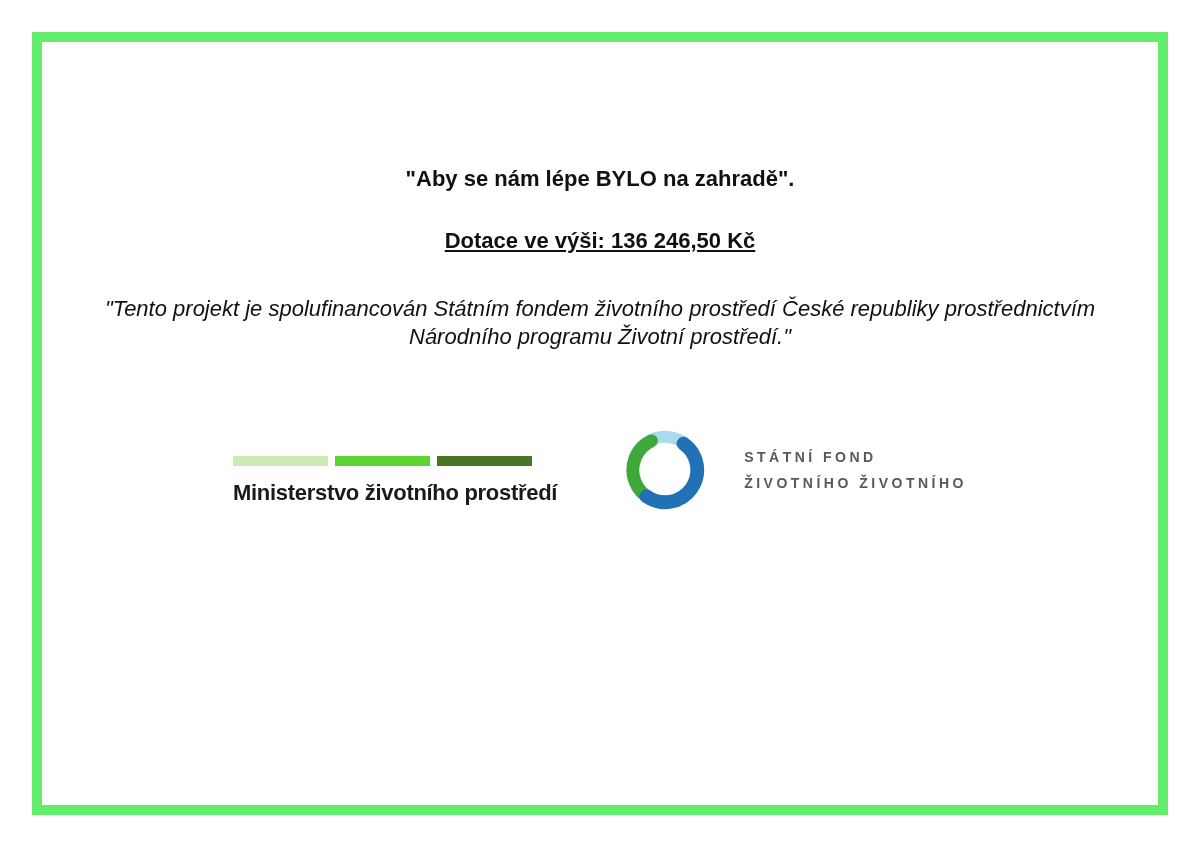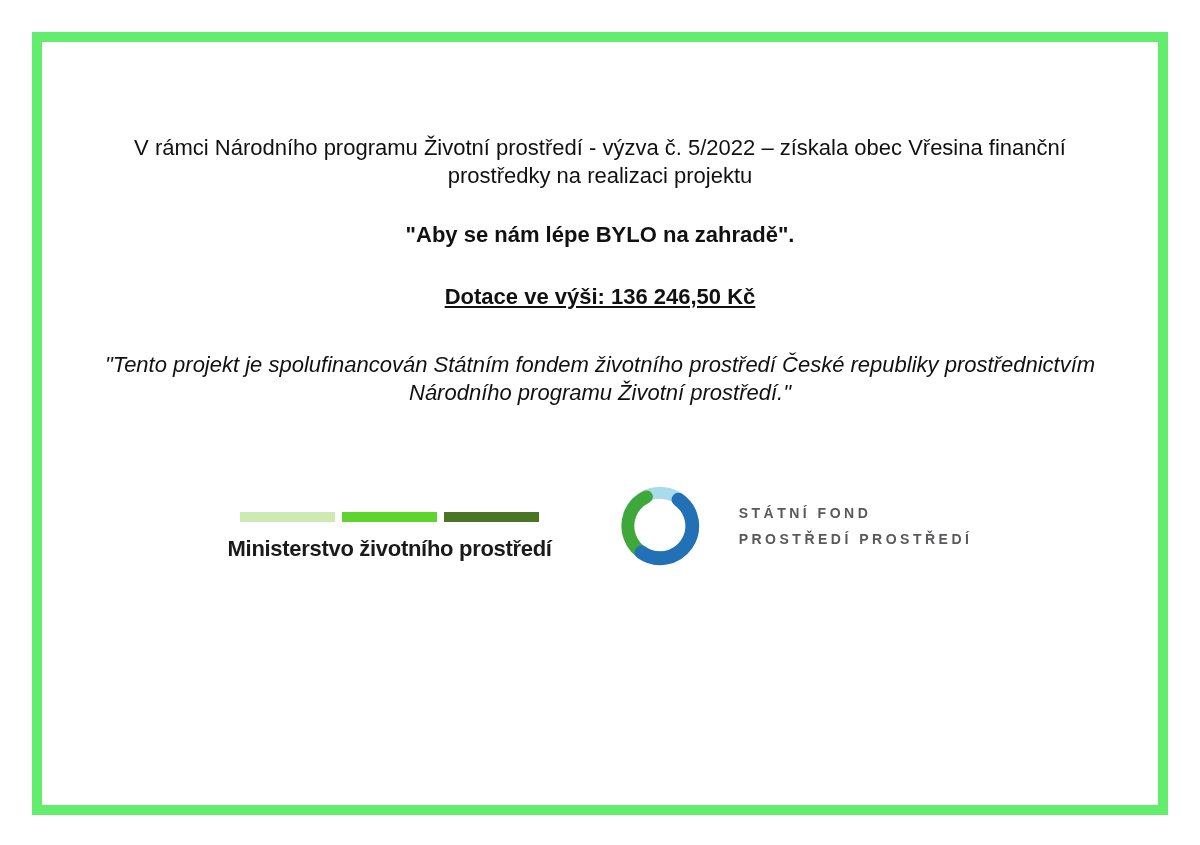--- a/index.html
+++ b/index.html
@@ -54,21 +54,20 @@
   .logo-row {
     margin-top: 70px;
     display: flex;
     justify-content: center;
     align-items: center;
     gap: 62px;
   }
   .mzp-logo {
     display: flex;
     flex-direction: column;
-    align-items: center;
     padding-top: 22px;
   }
   .mzp-bars {
     display: flex;
     gap: 7px;
     margin-bottom: 13px;
   }
   .mzp-bar {
     width: 95px;
     height: 10px;
@@ -97,21 +96,20 @@
   }
 </style>
 </head>
 <body>
 
 <div class="frame" style="border-color: rgb(99, 237, 109);"></div>
 
 <div class="content">
   <div class="text-col">
 
-    <p class="intro">V rámci Národního programu Životní prostředí - výzva č. 5/2022 – získala obec Vřesina finanční prostředky na realizaci projektu</p>
 
     <p class="project-title">"Aby se nám lépe BYLO na zahradě".</p>
 
 
     <p class="grant">Dotace ve výši: 136 246,50 Kč</p>
 
     <p class="quote">"Tento projekt je spolufinancován Státním fondem životního prostředí České republiky prostřednictvím Národního programu Životní prostředí."</p>
 
     <div class="logo-row">
 
@@ -125,19 +123,19 @@
       </div>
 
       <div class="sfzp-logo">
         <svg class="sfzp-mark" width="92" height="98" viewBox="0 0 100 100" aria-hidden="true">
           <path d="M 16.2 37.7 A 36 36 0 0 1 85.5 43.7" fill="none" stroke-width="13" stroke-linecap="round" style="stroke: rgb(169, 220, 234);"></path>
           <path d="M 35.2 18.3 A 35 35 0 0 0 59.1 83.8" fill="none" stroke-width="14" stroke-linecap="round" style="stroke: rgb(63, 168, 59);"></path>
           <path d="M 70.1 21.3 A 35 35 0 0 1 29.9 78.7" fill="none" stroke-width="15" stroke-linecap="round" style="stroke: rgb(34, 112, 181);"></path>
         </svg>
         <div class="sfzp-text" style="color: rgb(88, 89, 91);">
           <div>STÁTNÍ FOND</div>
-          <div>PROSTŘEDÍ PROSTŘEDÍ</div>
+          <div>ŽIVOTNÍHO ŽIVOTNÍHO</div>
         </div>
       </div>
 
     </div>
   </div>
 </div>
 
 </body></html>

